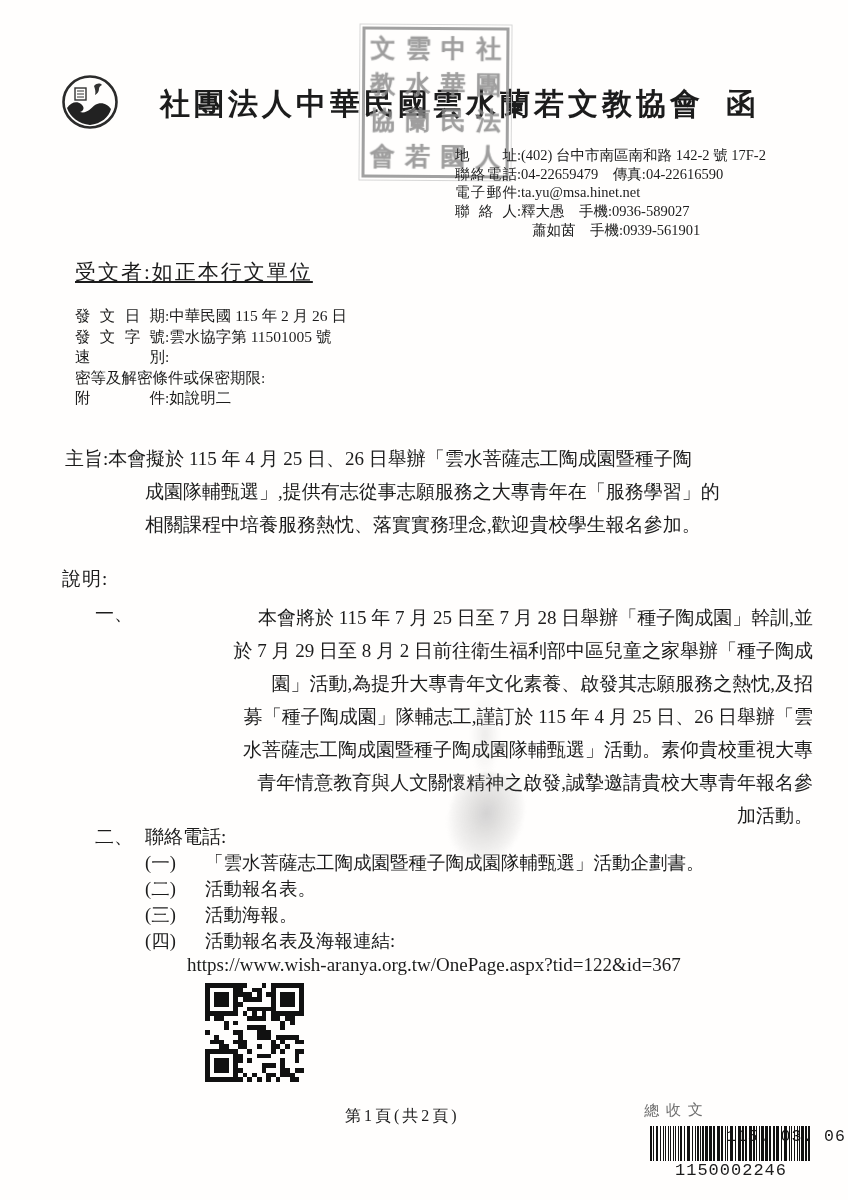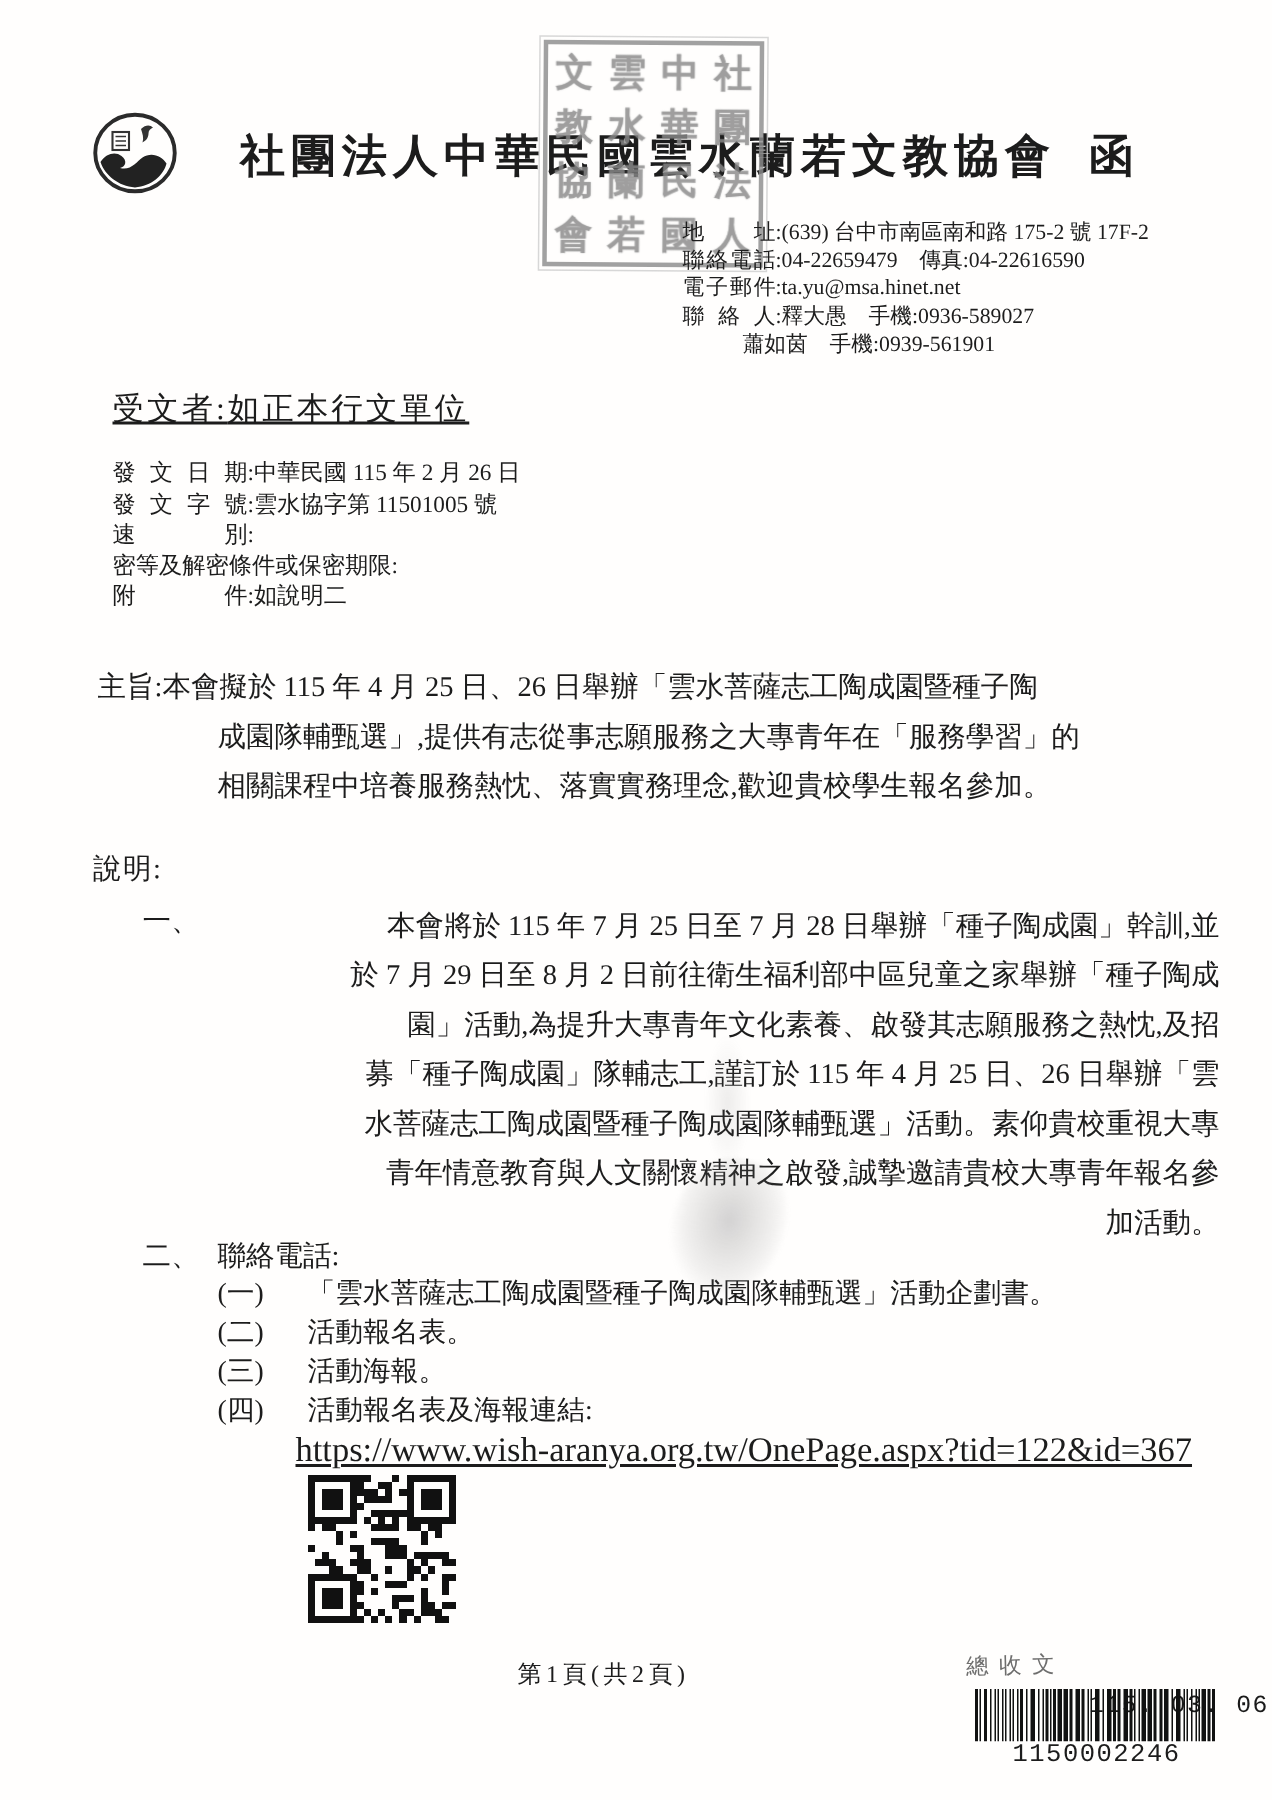--- a/index.html
+++ b/index.html
@@ -22,42 +22,42 @@
   }
   .seal span{
     display:flex;align-items:center;justify-content:center;
     font-size:25px;font-weight:700;color:#8a8a8a;
     text-shadow:0 0 1px #aaa; filter:blur(.3px);
   }
 
   
   .contact{left:455px;top:146px;font-size:14.5px;line-height:18.7px;white-space:nowrap;z-index:4;}
   .clabel{display:inline-block;width:62px;text-align:justify;text-align-last:justify;}
-  .cindent{display:inline-block;margin-left:40px;}
+  .cindent{display:inline-block;margin-left:77px;}
 
   
   .recipient{left:75px;top:258px;font-size:21px;letter-spacing:2px;white-space:nowrap;text-decoration:underline;}
   .meta{left:75px;top:306px;font-size:15.5px;line-height:20.6px;white-space:nowrap;}
   .mlabel{display:inline-block;width:90px;text-align:justify;text-align-last:justify;font-family:Liberation Serif, serif;}
   .mlabel.wide{width:auto;text-align:right;text-align-last:left;}
 
   
   .subject{left:65px;top:442px;font-size:19px;line-height:33px;width:760px;}
   .subject .cont{margin-left:80px;}
 
   
   .explain-heading{left:62px;top:566px;font-size:19px;letter-spacing:1px;}
   .item-num{font-size:19px;}
   .num1{left:95px;top:601px;}
   .body1{left:145px;top:601px;width:668px;font-size:19px;line-height:33px;text-align:right;}
   .num2{left:95px;top:824px;}
   .item2-text{left:145px;top:824px;font-size:19px;}
   .attach{left:145px;top:850px;font-size:18.5px;line-height:26px;white-space:nowrap;}
   .attach .anum{display:inline-block;width:60px;}
-  .linkurl{left:197px;top:954px;font-size:23px;white-space:nowrap;text-decoration:underline;}
+  .linkurl{left:187px;top:954px;font-size:19px;white-space:nowrap;}
 
   
   .qr{left:205px;top:983px;}
   .footer{left:345px;top:1106px;font-size:16px;letter-spacing:3px;white-space:nowrap;}
   .rstamp-label{left:644px;top:1101px;font-size:15px;letter-spacing:7px;color:#555;transform:rotate(-1.5deg);opacity:.85;white-space:nowrap;}
   .rstamp-date{left:726px;top:1100px;font-size:16.5px;font-family:"Liberation Mono","DejaVu Sans Mono",monospace;letter-spacing:1px;color:#1a1a1a;white-space:nowrap;margin-top:27px;}
   .barcode{left:650px;top:1126px;}
   .barcode-num{left:650px;top:1161px;width:162px;text-align:center;font-size:17px;font-family:"Liberation Mono","DejaVu Sans Mono",monospace;letter-spacing:1px;}
 
   
@@ -103,21 +103,21 @@
     <span>民</span>
     <span>法</span>
     <span>會</span>
     <span>若</span>
     <span>國</span>
     <span>人</span>
   </div>
 
   <div class="abs contact">
     <div>
-      <span class="clabel">地址</span><span>:</span><span>(639) 台中市南區南和路 175-2 號 17F-2</span>
+      <span class="clabel">地址</span><span>:</span><span>(402) 台中市南區南和路 142-2 號 17F-2</span>
     </div>
     <div>
       <span class="clabel">聯絡電話</span><span>:</span><span>04-22659479　傳真:04-22616590</span>
     </div>
     <div>
       <span class="clabel">電子郵件</span><span>:</span><span>ta.yu@msa.hinet.net</span>
     </div>
     <div>
       <span class="clabel">聯絡人</span><span>:</span><span>釋大愚　手機:0936-589027</span>
     </div>

